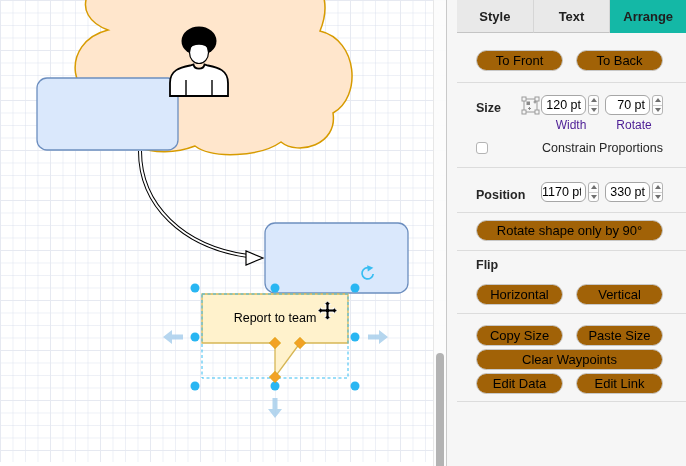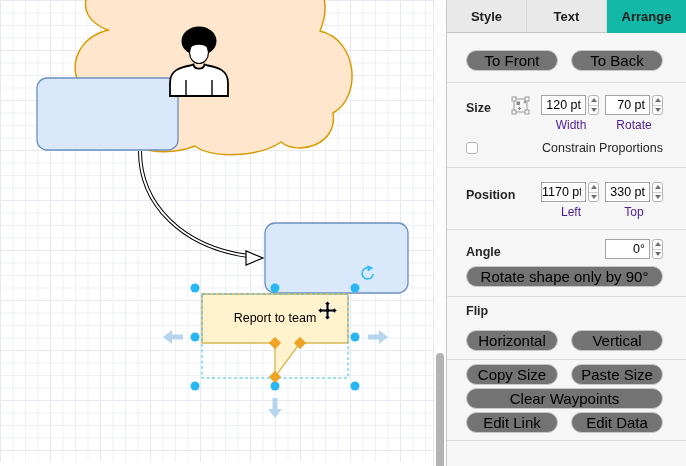--- a/index.html
+++ b/index.html
@@ -19,40 +19,40 @@
   #canvas svg { position:absolute; left:0; top:0; }
 
   
   .vtrack { position:absolute; left:433px; top:0; width:14px; height:466px;
     background:rgba(252,252,252,0.92); border-left:1px solid #e7e7e7; }
   .vthumb { position:absolute; left:436px; top:353px; width:8px; height:120px;
     background:#b3b3b3; border-radius:4px; }
 
   
   #panel { position:absolute; left:446px; top:0; width:240px; height:466px;
-    background:#f6f6f6; border-left:1px solid #c9c9c9; font-size:12.5px; color:#1a1a1a; }
+    background:#f6f6f6; border-left:1px solid #c9c9c9; font-size:12.5px; color:#1a1a1a;padding-left:10px; }
   .tabs { display:flex; height:33px; }
   .tab { flex:1; display:flex; align-items:center; justify-content:center;
     font-size:13px; font-weight:600; color:#202020; background:#e9e9e9;
     border-bottom:1px solid #c4c4c4; border-right:1px solid #d6d6d6; cursor:default; }
   .tab:last-child { border-right:none; }
   .tab.active { background:#14b8a6; border-bottom:1px solid transparent; }
   .content { padding:0 23px 0 19px; }
   .divider { height:1px; background:#dcdcdc; margin:0 -23px 0 -19px; }
   .btnrow { display:flex; gap:13px; }
-  .btn { flex:1; height:21px; background:#737373; border:1px solid #c8c8c8;
-    border-radius:11px; font-size:15px; color:#000; display:flex;
+  .btn { flex:1; height:21px; background:#a16207; border:1px solid #c8c8c8;
+    border-radius:11px; font-size:13px; color:#000; display:flex;
     align-items:center; justify-content:center;
     font-family:"Liberation Sans", sans-serif; cursor:default; white-space:nowrap; }
   .btn.wide { flex:none; width:100%; }
   .seclabel { font-weight:700; font-size:12.5px; color:#262626; }
   .row { display:flex; align-items:flex-end; }
   .numgroup { display:flex; align-items:center; }
   .numgroup + .numgroup { margin-left:6px; }
-  .numinput { width:45px; height:20px; border:1px solid #a6a6a6; border-radius:0;
+  .numinput { width:45px; height:20px; border:1px solid #a6a6a6; border-radius:6px;
     background:#fff; text-align:right; padding-right:4px; font-size:12.5px;
     font-family:"Liberation Sans", sans-serif; color:#000; }
   .stepper { width:11px; height:20px; margin-left:2px; border:1px solid #b5b5b5;
     border-radius:3px; background:#fdfdfd; display:flex; flex-direction:column; }
   .step { flex:1; display:flex; align-items:center; justify-content:center; }
   .step.up { border-bottom:1px solid #cfcfcf; }
   .tri-up { width:0; height:0; border-left:3px solid transparent;
     border-right:3px solid transparent; border-bottom:4px solid #6f6f6f; }
   .tri-down { width:0; height:0; border-left:3px solid transparent;
     border-right:3px solid transparent; border-top:4px solid #6f6f6f; }
@@ -224,66 +224,48 @@
           <div class="stepper">
             <span class="step up">
                 <span class="tri-up"></span>
               </span>
             <span class="step">
                 <span class="tri-down"></span>
               </span>
           </div>
         </div>
       </div>
-      <div class="unitlabels">
-        <span>Left</span>
-        <span>Top</span>
-      </div>
 
       <div class="divider" style="margin-top:10px;"></div>
 
-      <div class="row" style="margin-top:9px;">
-        <span class="seclabel">Angle</span>
-        <div class="numgroup" style="margin-left:auto;">
-          <input class="numinput" value="0°" style="">
-          <div class="stepper">
-            <span class="step up">
-                <span class="tri-up"></span>
-              </span>
-            <span class="step">
-                <span class="tri-down"></span>
-              </span>
-          </div>
-        </div>
-      </div>
       <div class="btnrow" style="margin-top:7px;">
         <div class="btn wide">Rotate shape only by 90°</div>
       </div>
 
       <div class="divider" style="margin-top:9px;"></div>
 
       <div class="row" style="margin-top:7px;">
         <span class="seclabel">Flip</span>
       </div>
       <div class="btnrow" style="margin-top:12px;">
         <div class="btn">Horizontal</div>
         <div class="btn">Vertical</div>
       </div>
 
       <div class="divider" style="margin-top:8px;"></div>
 
-      <div class="btnrow" style="margin-top:4px;">
+      <div class="btnrow" style="margin-top:11px;">
         <div class="btn">Copy Size</div>
         <div class="btn">Paste Size</div>
       </div>
       <div class="btnrow" style="margin-top:3px;">
         <div class="btn wide">Clear Waypoints</div>
       </div>
       <div class="btnrow" style="margin-top:3px;">
+        <div class="btn">Edit Data</div>
         <div class="btn">Edit Link</div>
-        <div class="btn">Edit Data</div>
       </div>
 
       <div class="divider" style="margin-top:7px;"></div>
 
     </div>
   </div>
 </div>
 
 </body></html>

